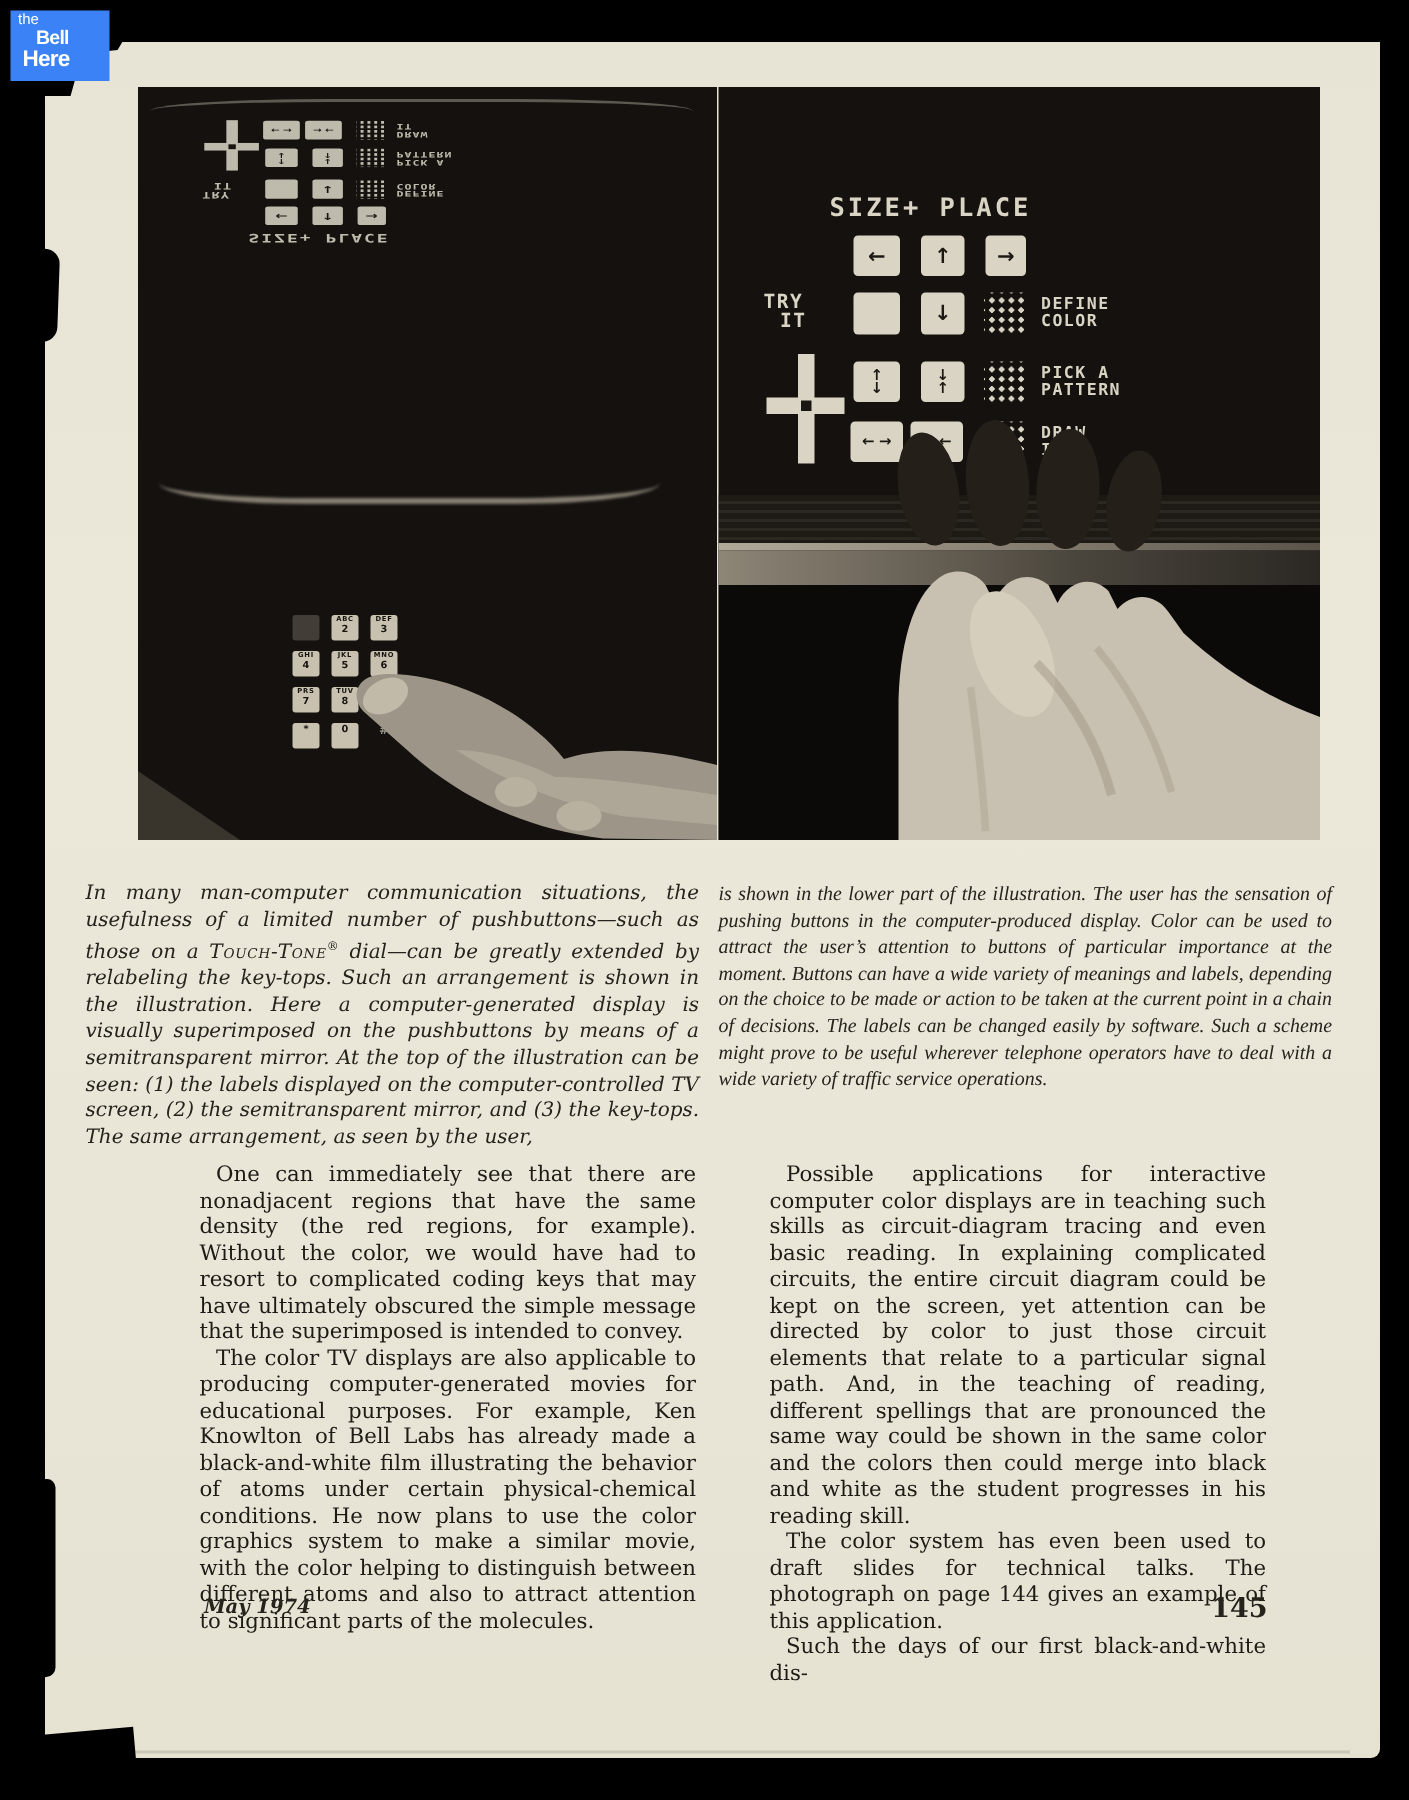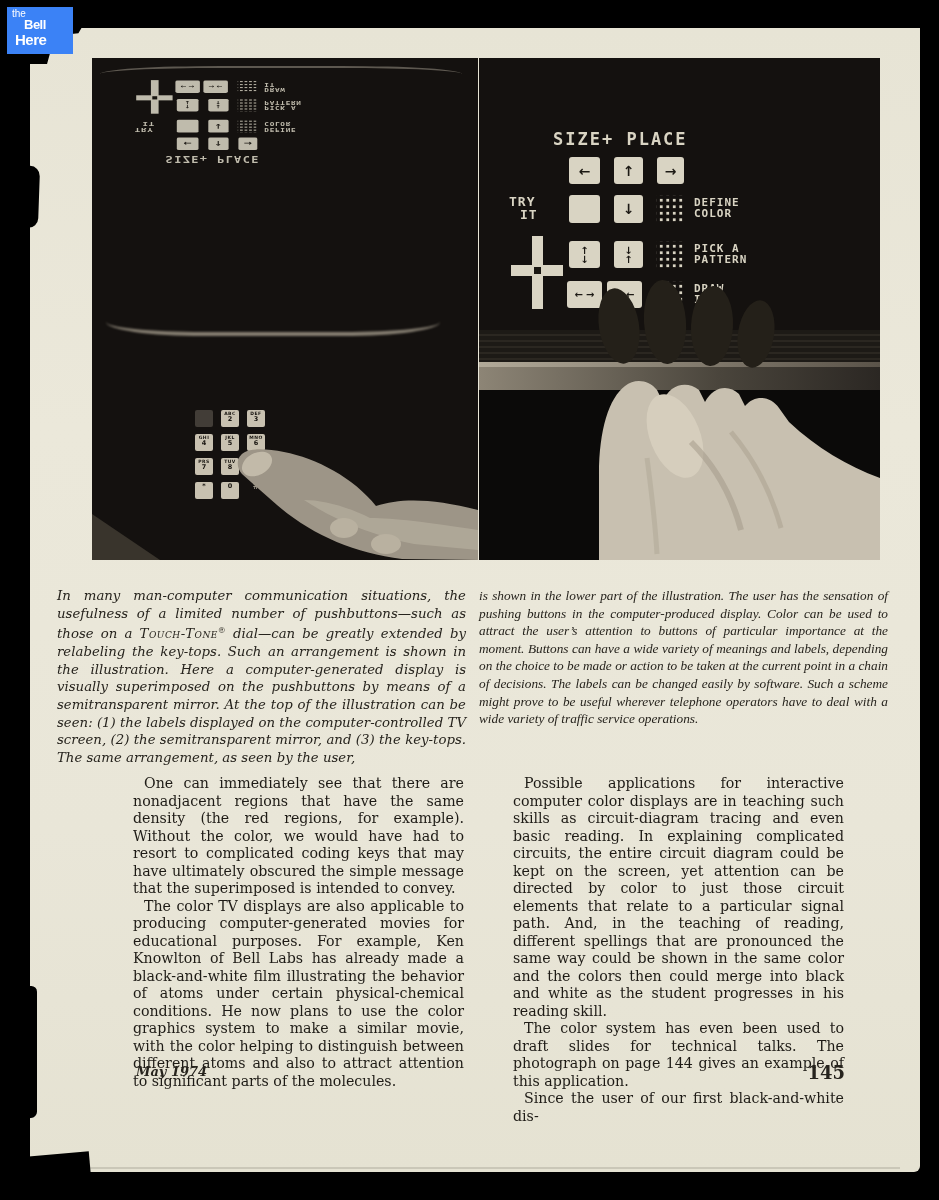--- a/index.html
+++ b/index.html
@@ -316,21 +316,21 @@
 
     <p class="caption cap-right">is shown in the lower part of the illustration. The user has the sensation of pushing buttons in the computer-produced display. Color can be used to attract the user’s attention to buttons of particular importance at the moment. Buttons can have a wide variety of meanings and labels, depending on the choice to be made or action to be taken at the current point in a chain of decisions. The labels can be changed easily by software. Such a scheme might prove to be useful wherever telephone operators have to deal with a wide variety of traffic service operations.</p>
 
     <div class="bodycol body-left">
       <p>One can immediately see that there are nonadjacent regions that have the same density (the red regions, for example). Without the color, we would have had to resort to complicated coding keys that may have ultimately obscured the simple message that the superimposed is intended to convey.</p>
       <p>The color TV displays are also applicable to producing computer-generated movies for educational purposes. For example, Ken Knowlton of Bell Labs has already made a black-and-white film illustrating the behavior of atoms under certain physical-chemical conditions. He now plans to use the color graphics system to make a similar movie, with the color helping to distinguish between different atoms and also to attract attention to significant parts of the molecules.</p>
     </div>
     <div class="bodycol body-right">
       <p>Possible applications for interactive computer color displays are in teaching such skills as circuit-diagram tracing and even basic reading. In explaining complicated circuits, the entire circuit diagram could be kept on the screen, yet attention can be directed by color to just those circuit elements that relate to a particular signal path. And, in the teaching of reading, different spellings that are pronounced the same way could be shown in the same color and the colors then could merge into black and white as the student progresses in his reading skill.</p>
       <p>The color system has even been used to draft slides for technical talks. The photograph on page 144 gives an example of this application.</p>
-      <p>Since the user of our first black-and-white dis-</p>
+      <p>Such the days of our first black-and-white dis-</p>
     </div>
 
     <div class="footer-issue">May 1974</div>
     <div class="footer-page">145</div>
 
     <div class="page-bottom-hl"></div>
   </div>
 
   <div class="tear-top"></div>
   <div class="tear-left1"></div>

